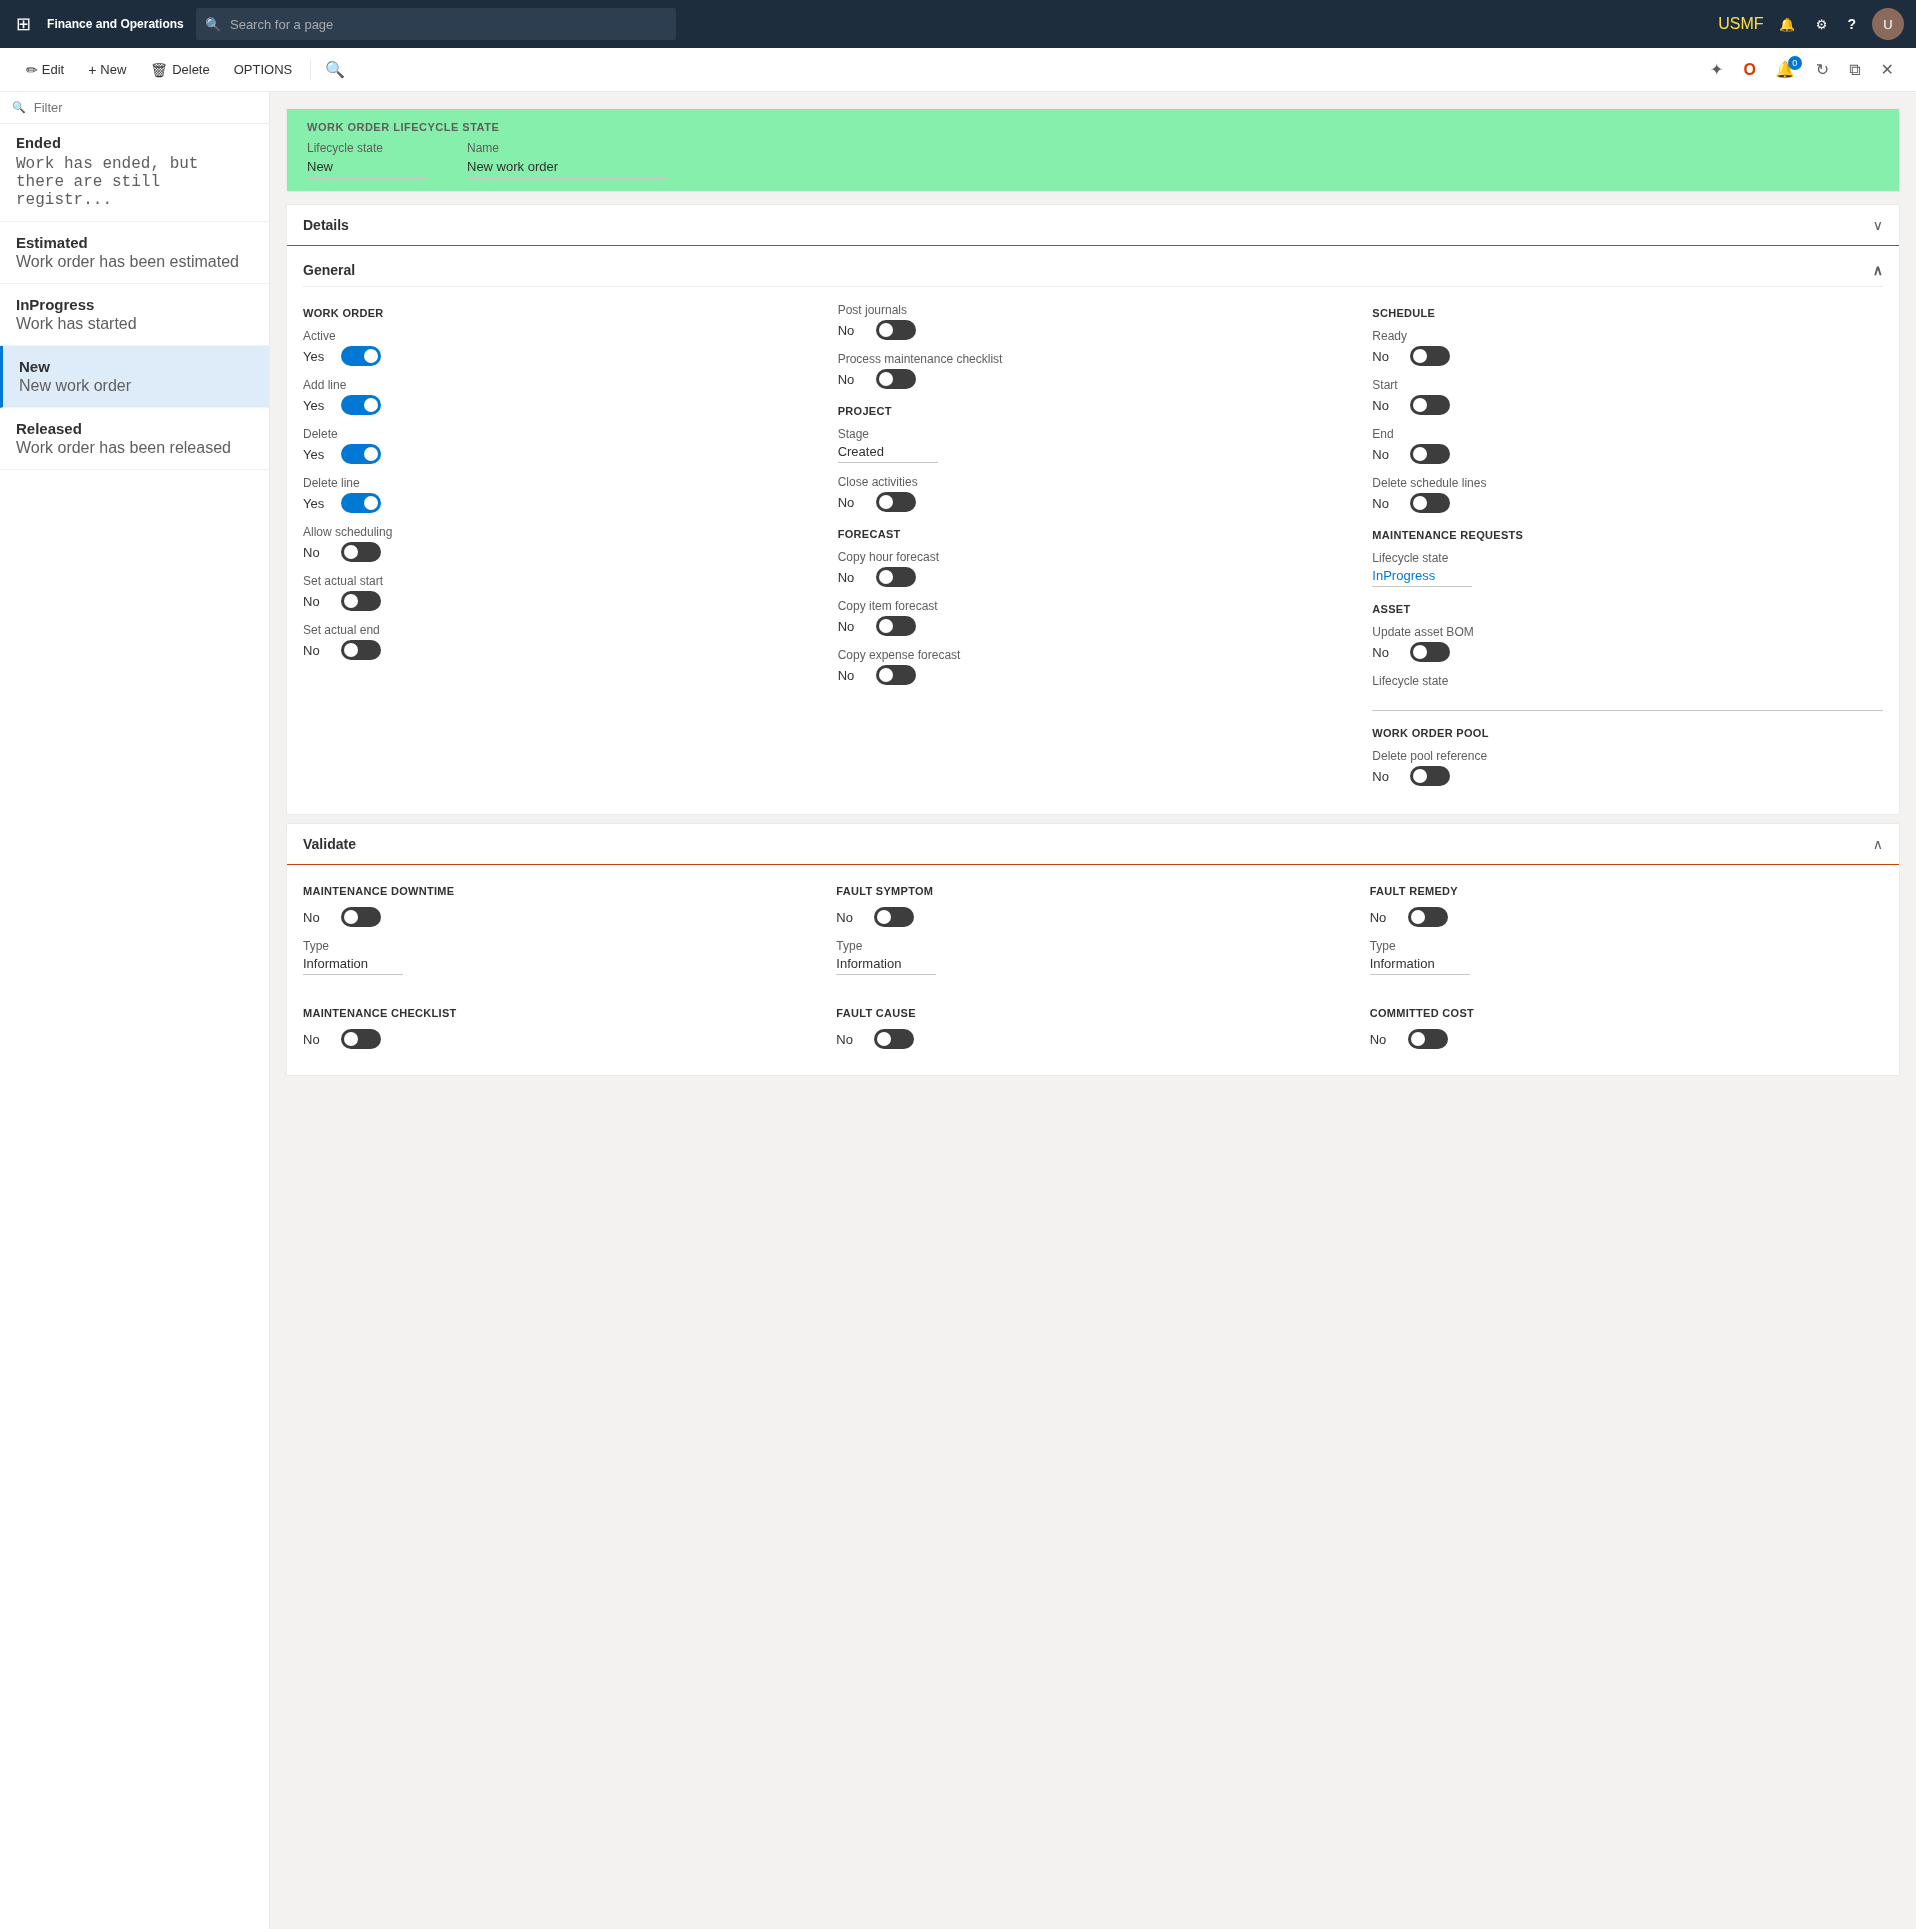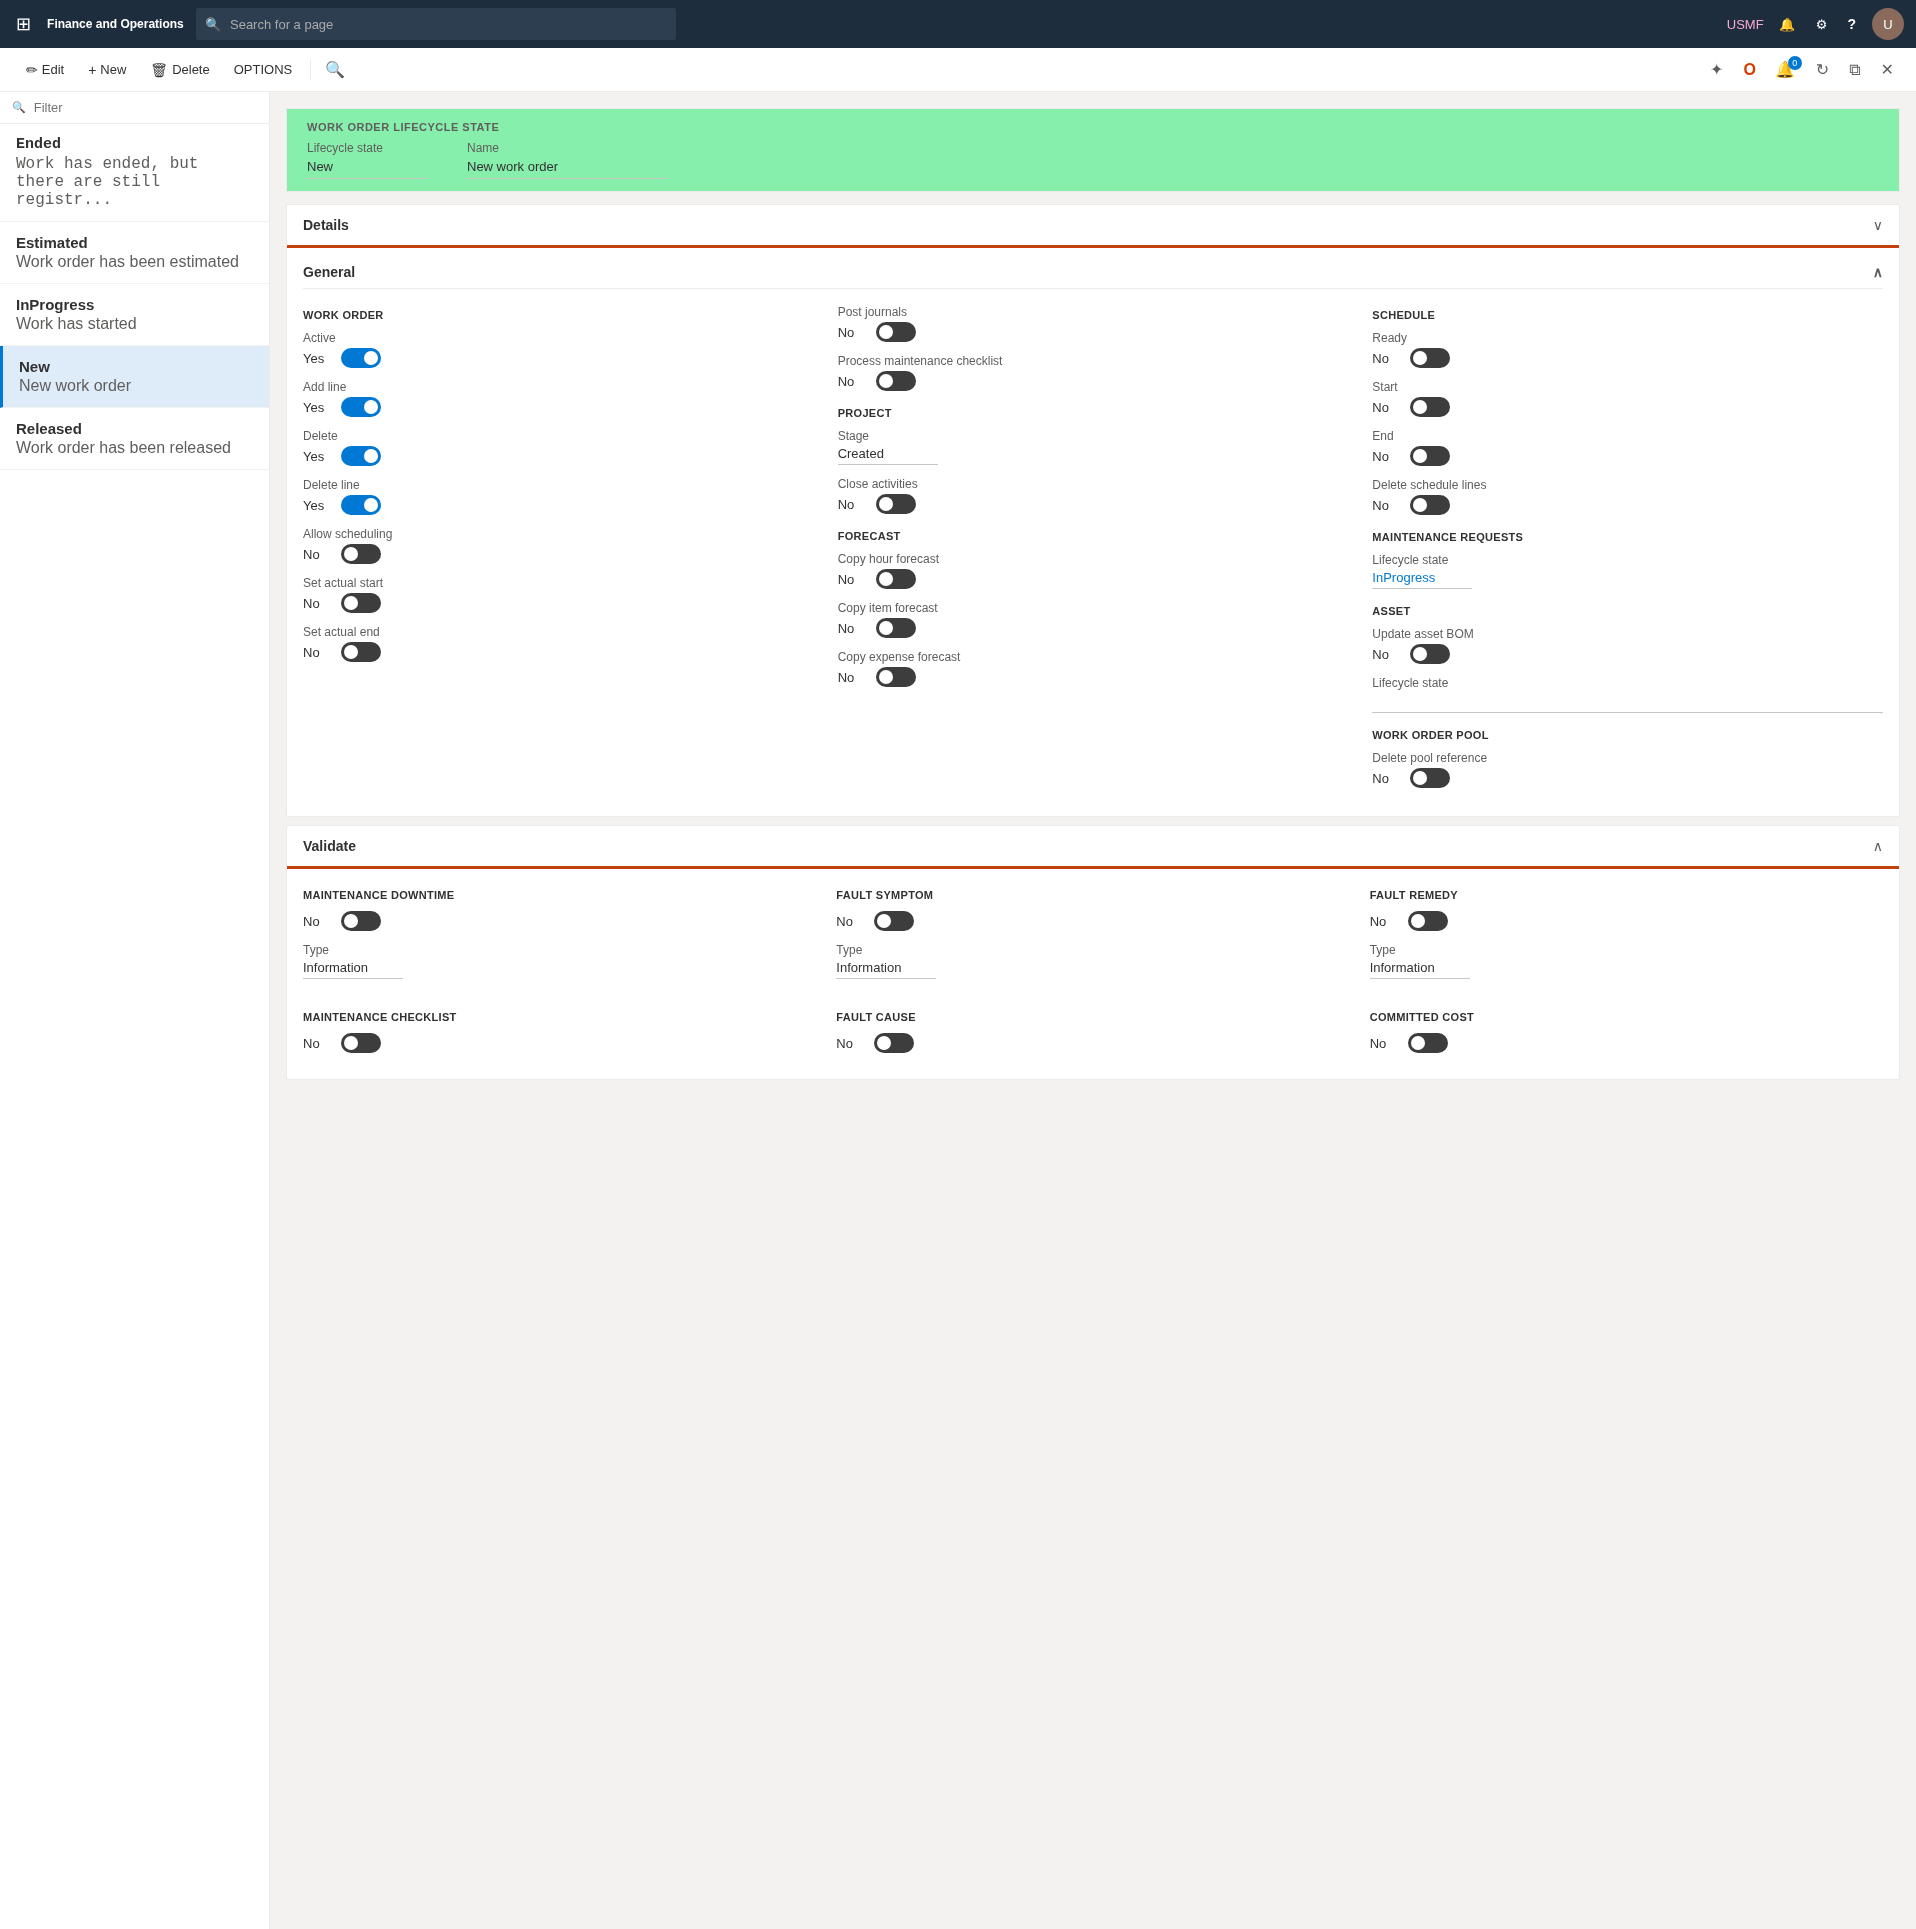--- a/index.html
+++ b/index.html
@@ -70,21 +70,21 @@
     .lifecycle-fields { display: flex; gap: 40px; }
     .lifecycle-field label { font-size: 12px; color: #605e5c; display: block; margin-bottom: 4px; }
     .lifecycle-field .value { font-size: 13px; color: #323130; border-bottom: 1px solid #c8c6c4; padding-bottom: 4px; min-width: 120px; }
 
     
     .section {
       background: white; border: 1px solid #edebe9; margin-bottom: 8px; border-radius: 2px;
     }
     .section-header {
       display: flex; align-items: center; justify-content: space-between;
-      padding: 12px 16px; cursor: pointer; border-bottom: 3px solid #c2410c;
+      padding: 12px 16px; cursor: pointer; border-bottom: 1px solid #c2410c;
     }
     .section-header-title { font-size: 14px; font-weight: 600; color: #323130; }
     .section-body { padding: 16px; }
 
     
     .general-grid { display: grid; grid-template-columns: 1fr 1fr 1fr; gap: 0 24px; }
     .field-row { margin-bottom: 12px; }
     .field-name { font-size: 12px; color: #605e5c; margin-bottom: 3px; }
     .field-value { font-size: 13px; color: #323130; border-bottom: 1px solid #c8c6c4; padding-bottom: 3px; min-width: 100px; display: inline-block; }
     .field-value.link { color: #0078d4; cursor: pointer; }
@@ -120,21 +120,21 @@
 <body>
 
 <div class="top-nav">
   <span class="top-nav-grid">⊞</span>
   <span class="top-nav-title">Finance and Operations</span>
   <div class="top-nav-search">
     <span style="color:#aaa;font-size:13px;">🔍</span>
     <input type="text" placeholder="Search for a page" style="">
   </div>
   <div class="top-nav-right">
-    <span style="color:#f9a8d4;font-size:13px;">USMF</span>
+    <span style="color:#fde047;font-size:16px;">USMF</span>
     <span class="nav-icon">🔔</span>
     <span class="nav-icon">⚙</span>
     <span class="nav-icon" style="font-size:14px;font-weight:bold;">?</span>
     <div class="nav-avatar">
       <span>U</span>
     </div>
   </div>
 </div>
 
 <div class="command-bar">

